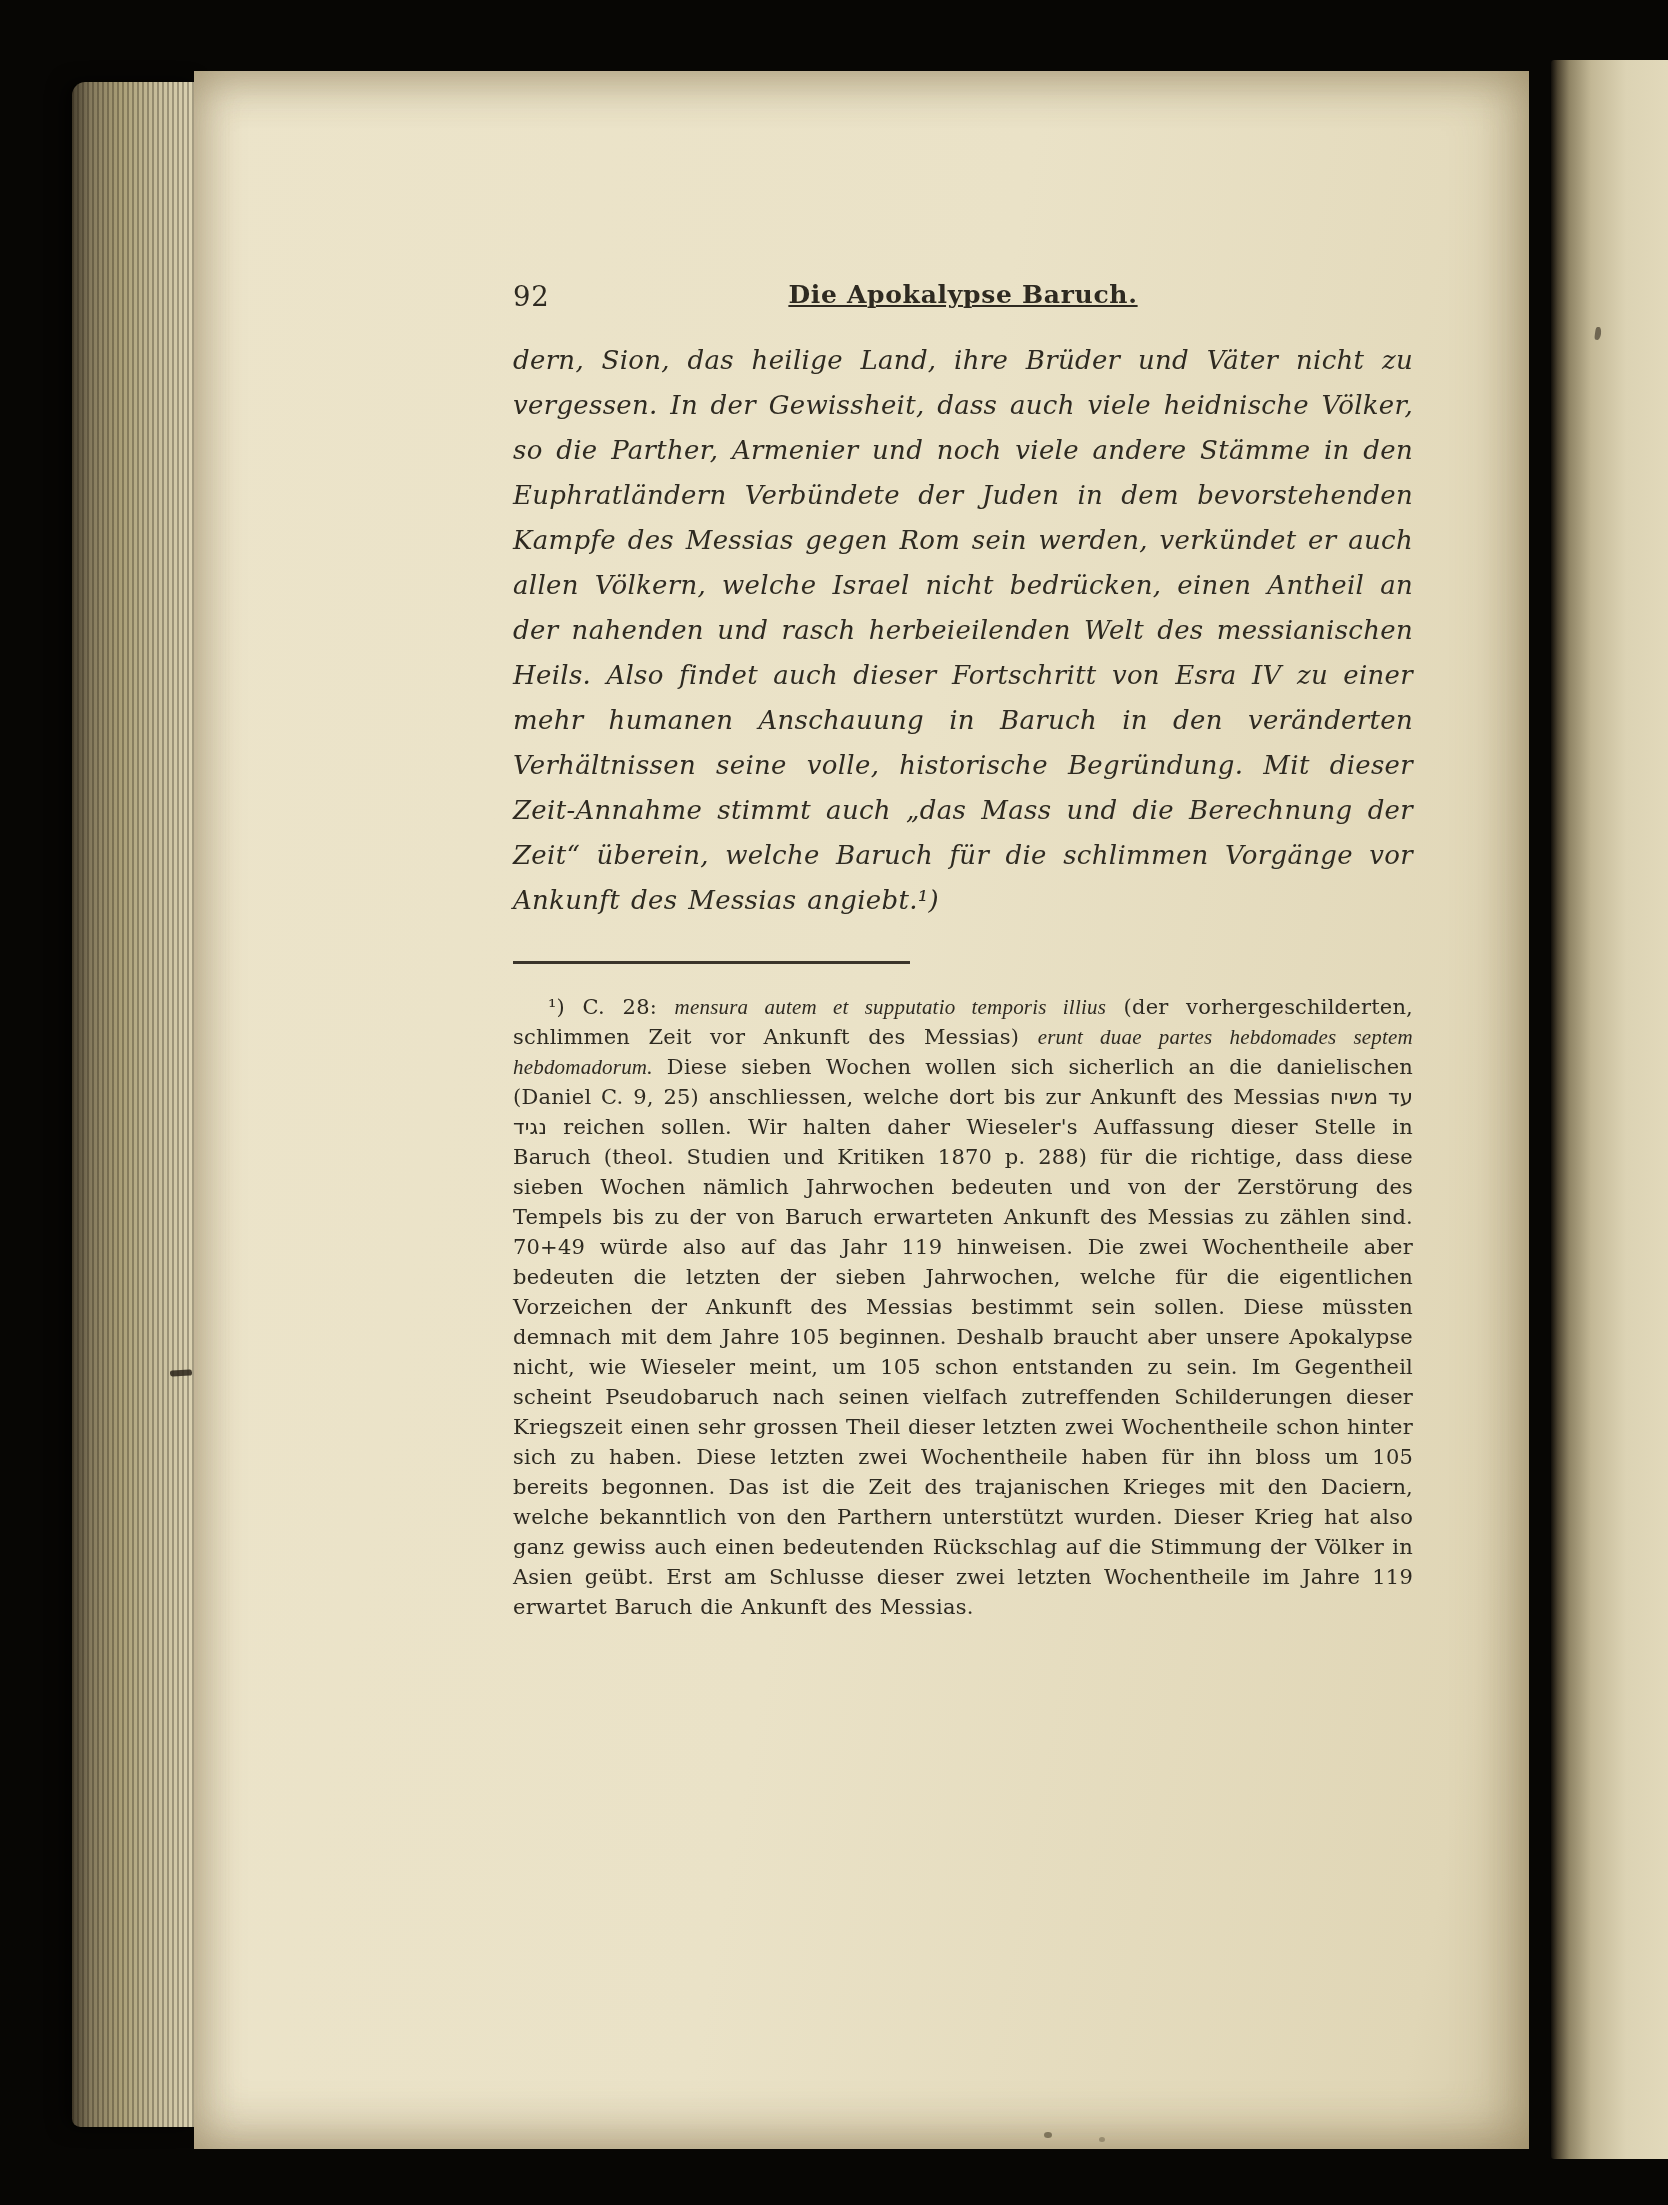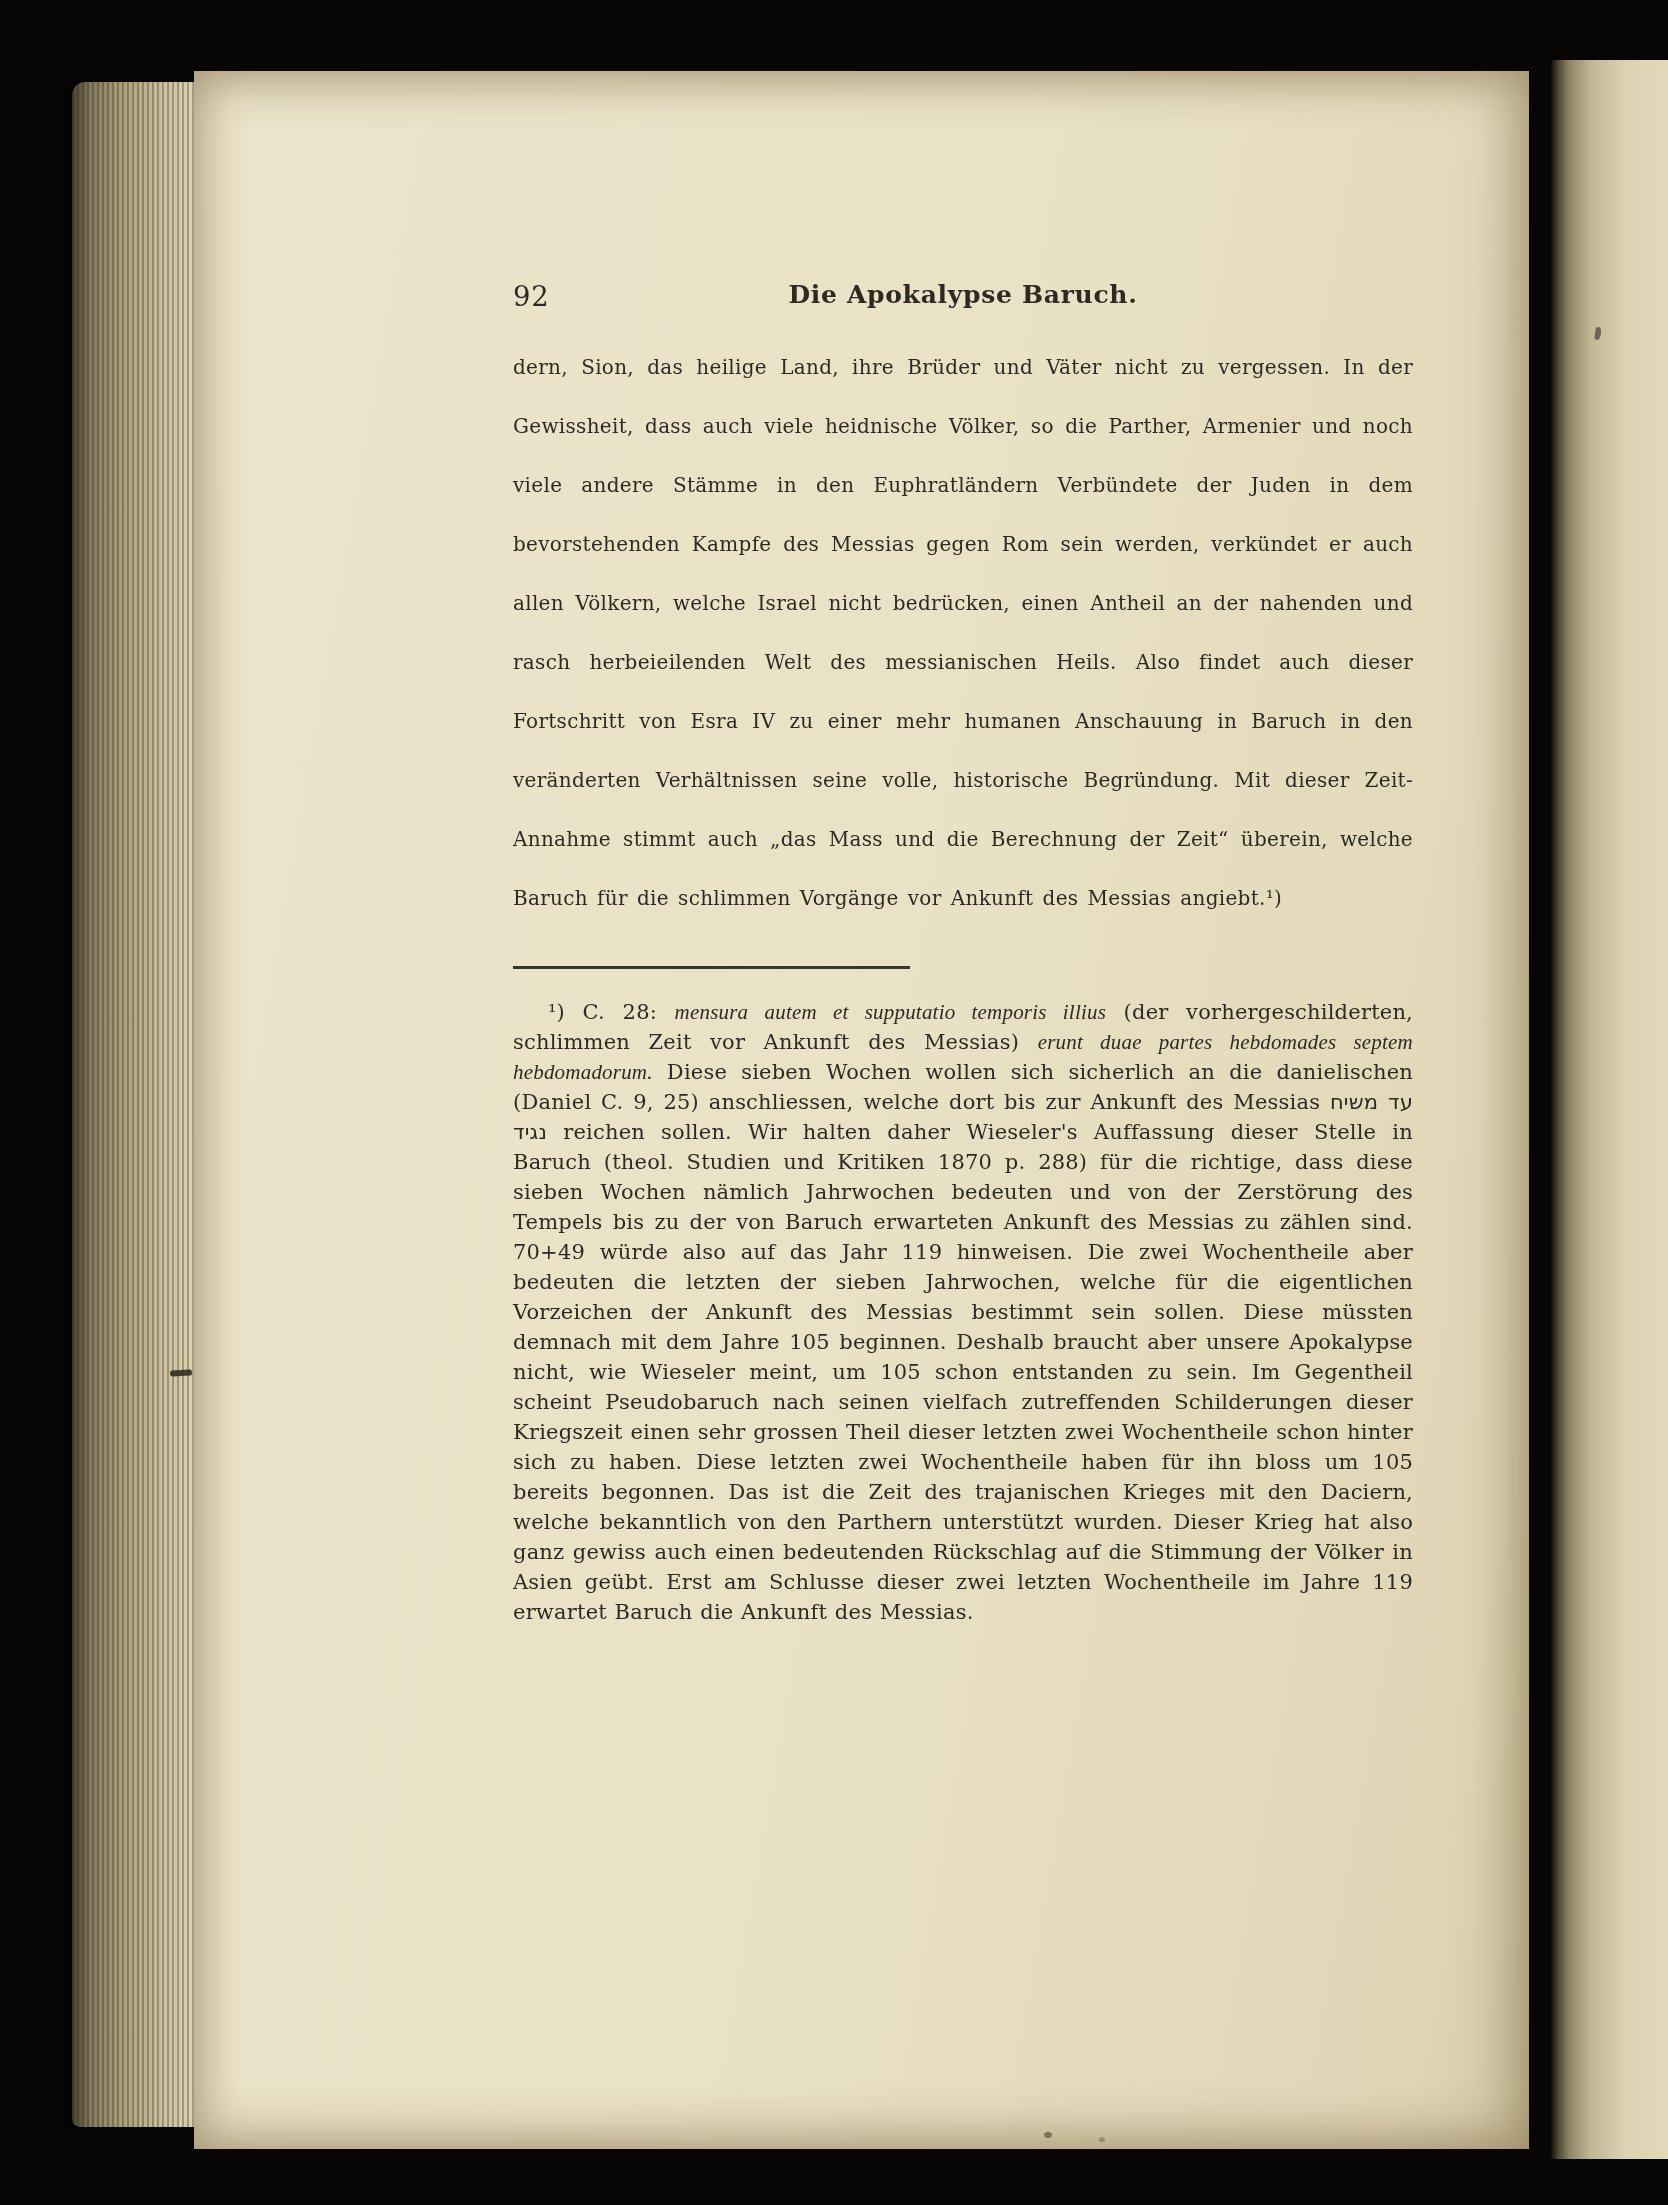--- a/index.html
+++ b/index.html
@@ -41,26 +41,27 @@
 
   .page-header { position:relative; height:43px; margin-bottom:22px; }
   .page-number {
     position:absolute; left:0; top:6.7px;
     font-size:27.5px; letter-spacing:0.8px;
   }
   .running-title {
     display:block; text-align:center;
     font-size:25px; font-weight:bold; letter-spacing:0.7px;
     padding-top:6.7px;
+    text-decoration:underline;
   }
 
   .body-text {
-    font-size:20px; line-height:59px;
+    font-size:26px; line-height:45px;
     text-align:justify;
-    letter-spacing:0.3px; word-spacing:2.5px;
+    letter-spacing:0.3px; word-spacing:2.5px;font-style:italic;
   }
 
   .footnote-rule {
     width:397px; height:2.5px; background:#3a342a;
     margin:38px 0 28px 0;
   }
 
   .footnote {
     font-size:21px; line-height:30px;
     text-align:justify; text-indent:35px;

